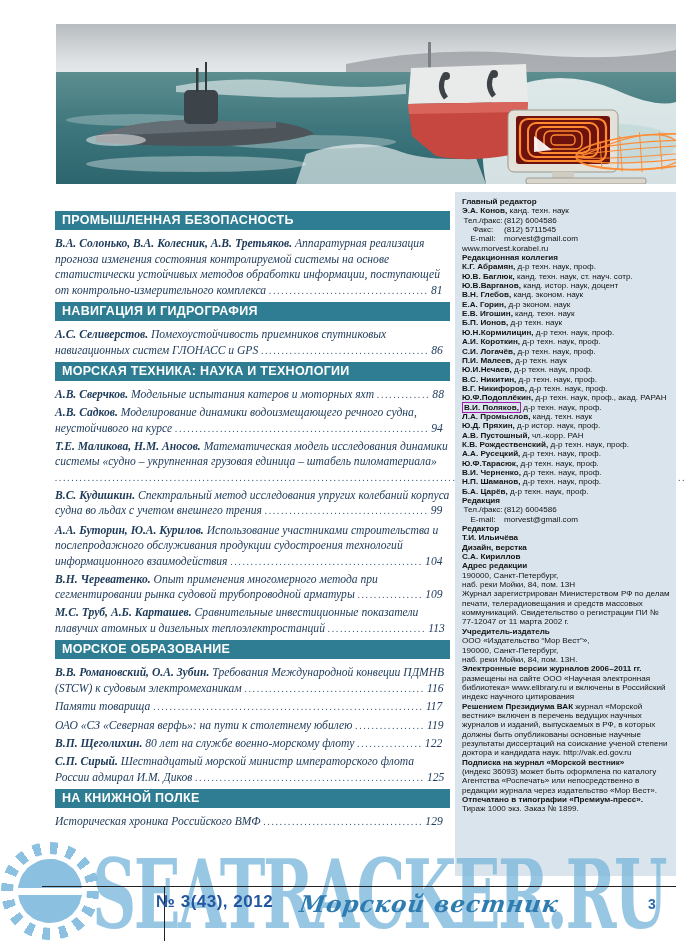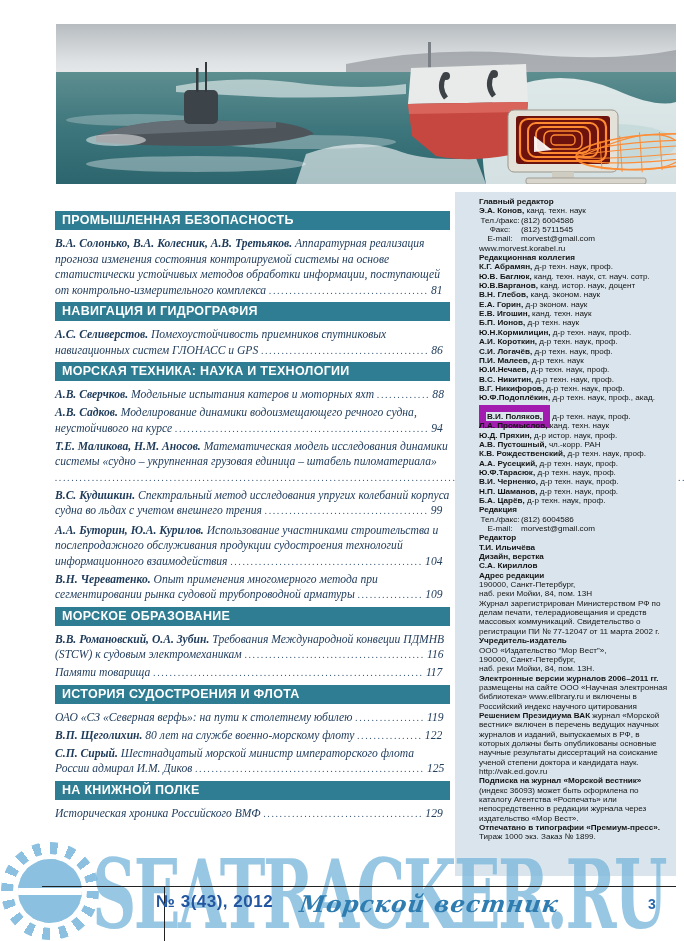--- a/index.html
+++ b/index.html
@@ -20,27 +20,27 @@
   .entry{
     font-family:"Liberation Serif",serif;font-style:italic;font-size:11.6px;
     line-height:15.5px;color:#24405f;margin-bottom:2.5px;
   }
   .entry b{font-weight:700;color:#1d3a59;}
   .dots{letter-spacing:1.6px;font-size:10px;font-style:italic;color:#31506e;}
   .pg{padding-left:2px;}
   
   .panel{
     position:absolute;left:455px;top:192px;width:221px;min-height:684px;
-    box-sizing:border-box;background:#d9e4ec;padding:5px 6px 8px 24px;
+    box-sizing:border-box;background:#d9e4ec;padding:5px 6px 8px 7px;
     font-size:8.1px;line-height:9.35px;color:#141414;
   }
   .ed-line{margin:0;}
   .ed-line b{font-weight:700;}
   .lab{display:inline-block;min-width:42px;text-align:center;}
-  .boxed{border:7px solid #a21caf;padding:0 1px;}
+  .boxed{border:1px solid #a21caf;padding:0 1px;}
   
   .footer-rule{position:absolute;left:42px;top:886px;width:634px;height:1px;background:#222;z-index:7;}
   .footer-vline{position:absolute;left:164px;top:886px;width:1px;height:55px;background:#222;z-index:7;}
   .issue{
     position:absolute;left:156px;top:892px;z-index:8;
     font-weight:700;font-size:17px;color:#2356a0;letter-spacing:.5px;
   }
   .script-title{
     position:absolute;left:300px;top:890px;z-index:8;white-space:nowrap;
     font-family:"DejaVu Serif",serif;font-style:italic;font-weight:700;
@@ -141,28 +141,28 @@
     <div class="sec">
       <div class="sec-header">МОРСКАЯ ТЕХНИКА: НАУКА И ТЕХНОЛОГИИ</div>
       <div class="entry"><b>А.В. Сверчков. </b><span>Модельные испытания катеров и моторных яхт </span><span class="dots">.............</span><span class="pg">88</span></div>
       <div class="entry"><b>А.В. Садков. </b><span>Моделирование динамики водоизмещающего речного судна, неустойчивого на курсе </span><span class="dots">..............................................................</span><span class="pg">94</span></div>
       <div class="entry"><b>Т.Е. Маликова, Н.М. Аносов. </b><span>Математическая модель исследования динамики системы «судно – укрупненная грузовая единица – штабель пиломатериала» </span><span class="dots">............................................................................................................................................................................................................................................................................................................</span></div>
       <div class="entry"><b>В.С. Кудишкин. </b><span>Спектральный метод исследования упругих колебаний корпуса судна во льдах с учетом внешнего трения </span><span class="dots">........................................</span><span class="pg">99</span></div>
     </div>
     <div class="sec">
       <div class="entry"><b>А.А. Буторин, Ю.А. Курилов. </b><span>Использование участниками строительства и послепродажного обслуживания продукции судостроения технологий информационного взаимодействия </span><span class="dots">...............................................</span><span class="pg">104</span></div>
       <div class="entry"><b>В.Н. Череватенко. </b><span>Опыт применения многомерного метода при сегментировании рынка судовой трубопроводной арматуры </span><span class="dots">................</span><span class="pg">109</span></div>
+      <div class="entry"><b>М.С. Труб, А.Б. Карташев. </b><span>Сравнительные инвестиционные показатели плавучих атомных и дизельных теплоэлектростанций </span><span class="dots">........................</span><span class="pg">113</span></div>
     </div>
     <div class="sec">
       <div class="sec-header">МОРСКОЕ ОБРАЗОВАНИЕ</div>
       <div class="entry"><b>В.В. Романовский, О.А. Зубин. </b><span>Требования Международной конвеции ПДМНВ (STCW) к судовым электромеханикам </span><span class="dots">............................................</span><span class="pg">116</span></div>
       <div class="entry"><span>Памяти товарища </span><span class="dots">..................................................................</span><span class="pg">117</span></div>
     </div>
     <div class="sec">
-      <div class="sec-header">ИСТОРИЯ СУДОСТРОЕНИЯ И ФЛОТА</div>
       <div class="entry"><span>ОАО «СЗ «Северная верфь»: на пути к столетнему юбилею </span><span class="dots">.................</span><span class="pg">119</span></div>
       <div class="entry"><b>В.П. Щеголихин. </b><span>80 лет на службе военно-морскому флоту </span><span class="dots">................</span><span class="pg">122</span></div>
       <div class="entry"><b>С.П. Сирый. </b><span>Шестнадцатый морской министр императорского флота России адмирал И.М. Диков </span><span class="dots">........................................................</span><span class="pg">125</span></div>
     </div>
     <div class="sec">
       <div class="sec-header">НА КНИЖНОЙ ПОЛКЕ</div>
       <div class="entry"><span>Историческая хроника Российского ВМФ </span><span class="dots">.......................................</span><span class="pg">129</span></div>
     </div>
   </div>
 

